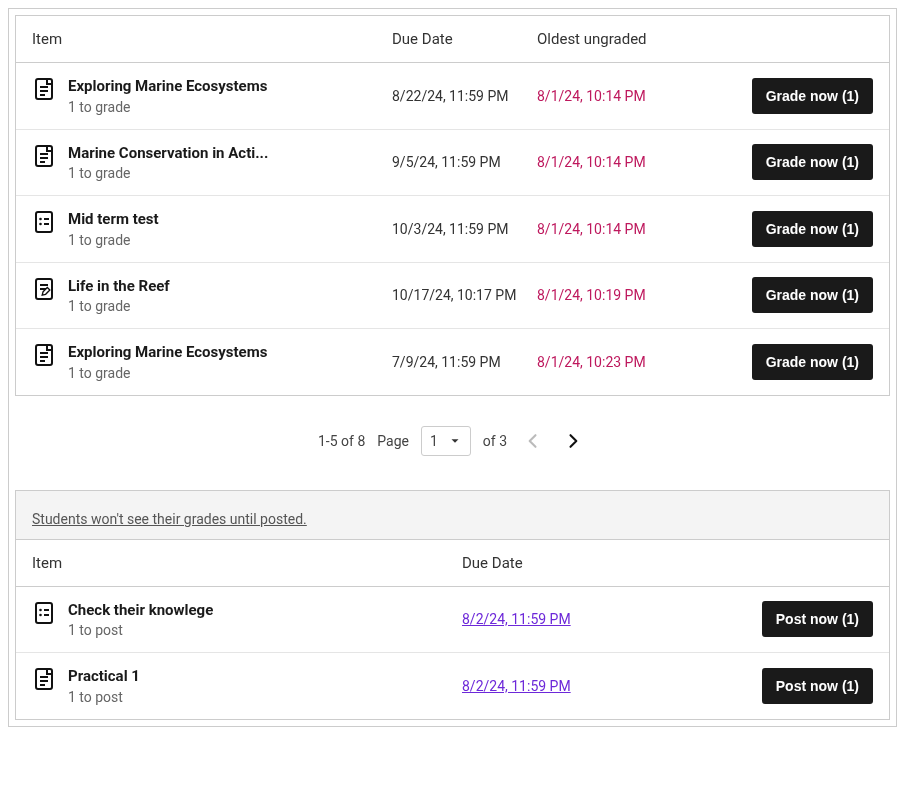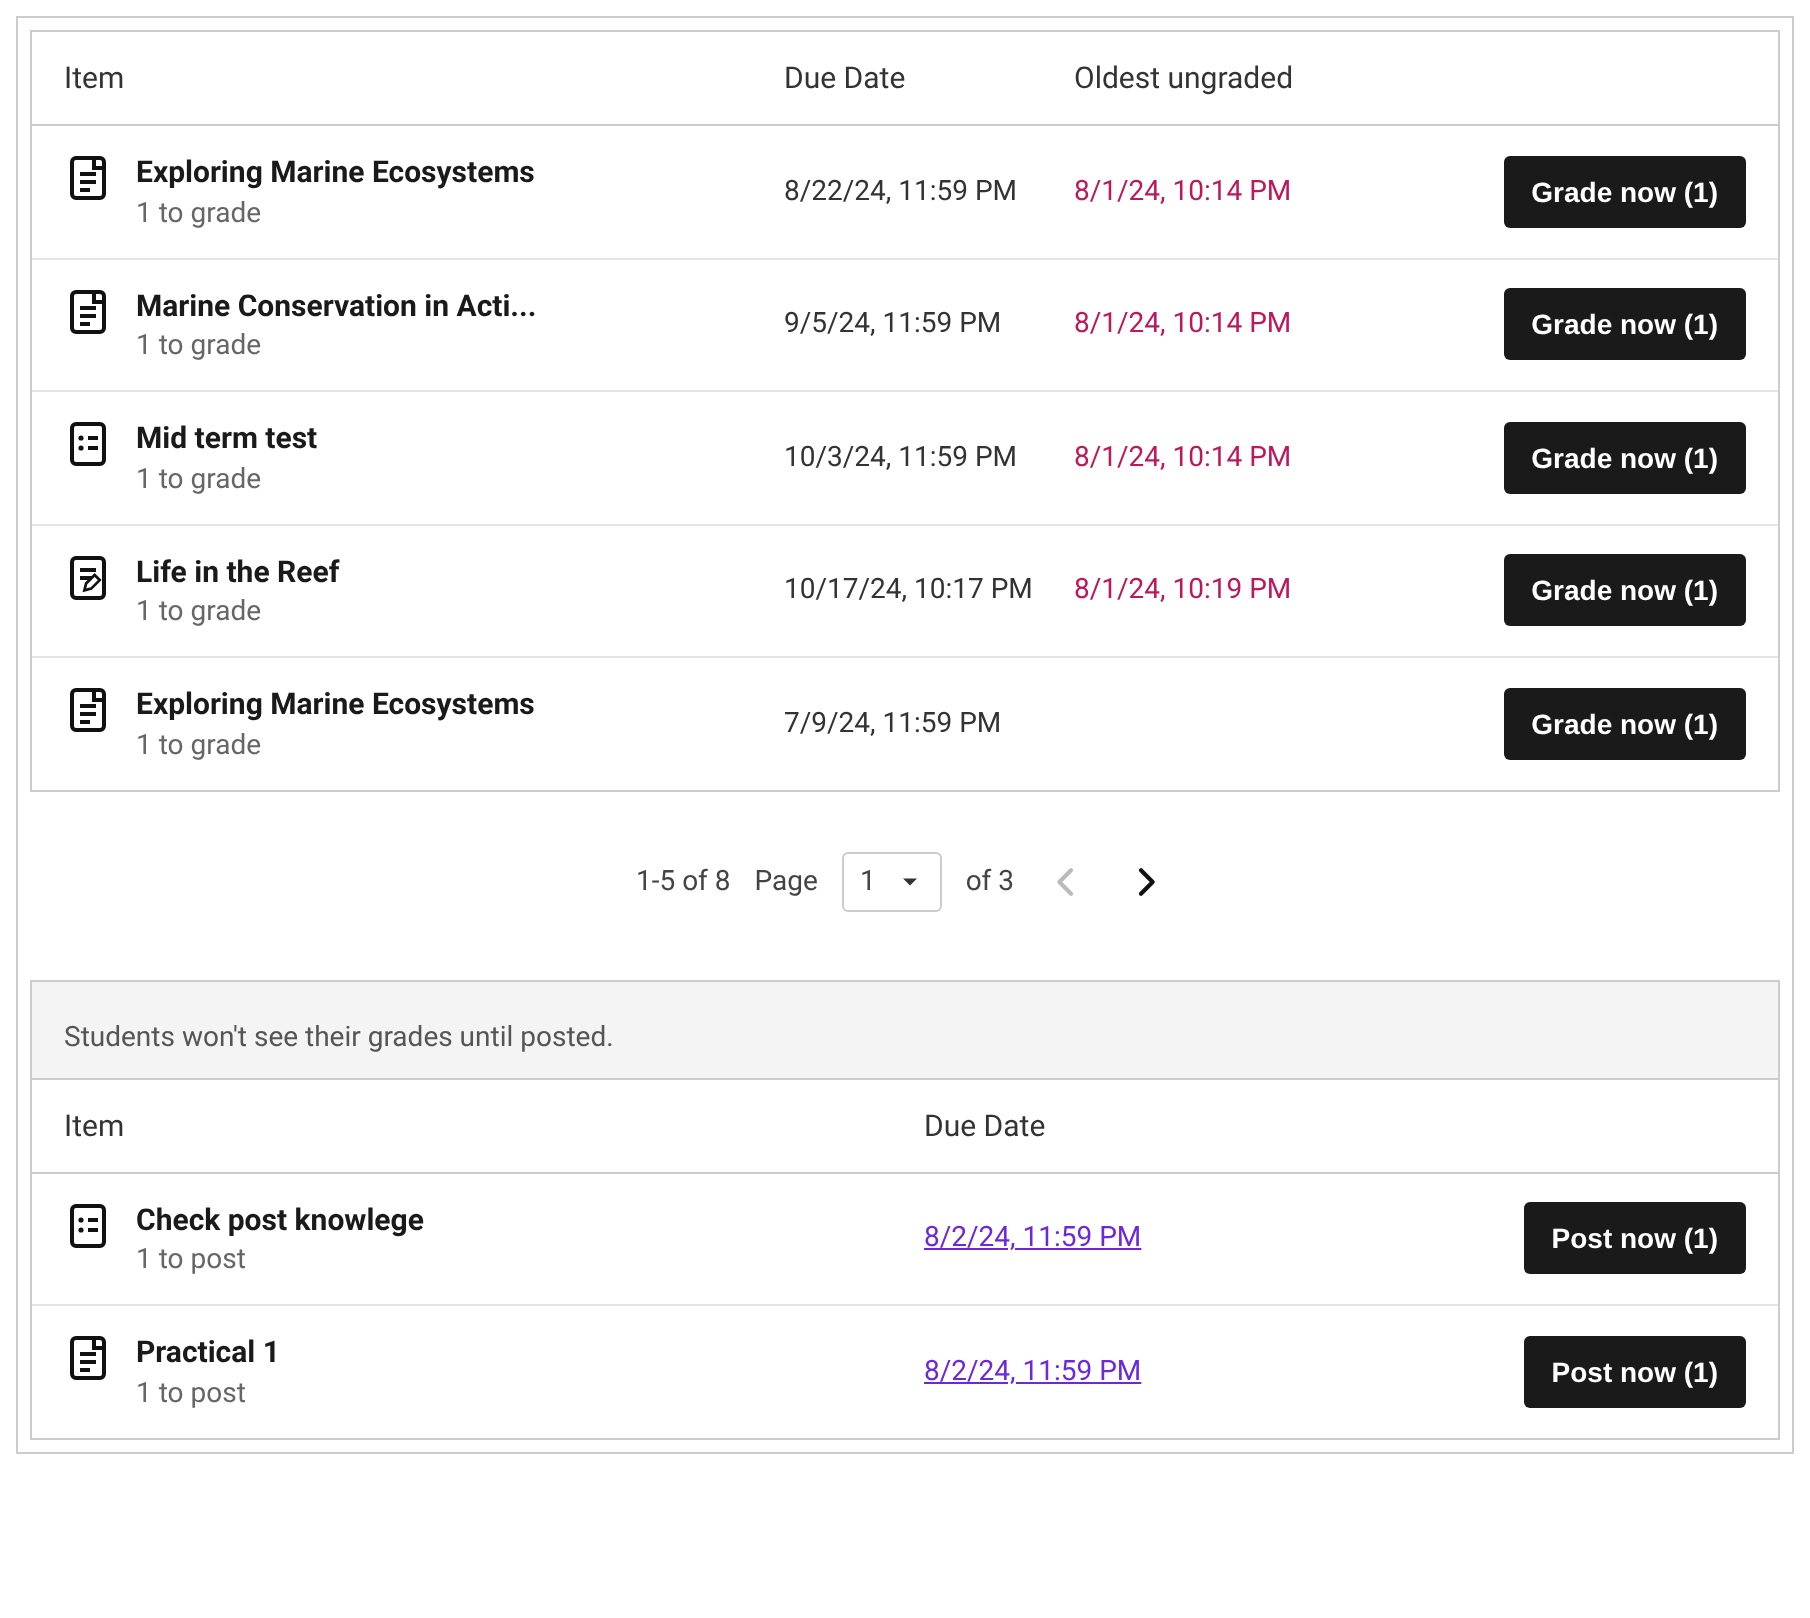--- a/index.html
+++ b/index.html
@@ -33,20 +33,21 @@
   }
   .panel-title {
     font-size: 18px;
     font-weight: 600;
     color: #333;
   }
   .panel-subtitle {
     font-size: 14px;
     color: #555;
     margin-top: 6px;
+    text-decoration: underline;
   }
   .badge {
     display: inline-flex;
     align-items: center;
     justify-content: center;
     min-width: 20px;
     height: 20px;
     border-radius: 10px;
     background: #8a2be2;
     color: #fff;
@@ -278,20 +279,21 @@
               <svg width="24" height="24" viewBox="0 0 24 24">
                 <use href="#i-doc"></use>
               </svg>
             </span>
       <div class="item-text">
         <span class="item-title">Exploring Marine Ecosystems</span>
         <span class="item-sub">1 to grade</span>
       </div>
     </div>
     <div class="due-cell">7/9/24, 11:59 PM</div>
+    <div class="oldest-cell">8/1/24, 10:23 PM</div>
     <div class="action-cell">
       <button class="btn">Grade now (1)</button>
     </div>
         </div>
       </div>
   </div>
 
   <div class="pagination">
     <span>1-5 of 8</span>
     <span>Page</span>
@@ -330,21 +332,21 @@
     </div>
     <div id="posting-rows">
         <div class="row">
     <div class="item-cell-p">
       <span class="icon">
               <svg width="24" height="24" viewBox="0 0 24 24">
                 <use href="#i-test"></use>
               </svg>
             </span>
       <div class="item-text">
-        <span class="item-title">Check post knowlege</span>
+        <span class="item-title">Check their knowlege</span>
         <span class="item-sub">1 to post</span>
       </div>
     </div>
     <div class="due-cell-p">8/2/24, 11:59 PM</div>
     <div class="action-cell">
       <button class="btn">Post now (1)</button>
     </div>
         </div>
         <div class="row">
     <div class="item-cell-p">

